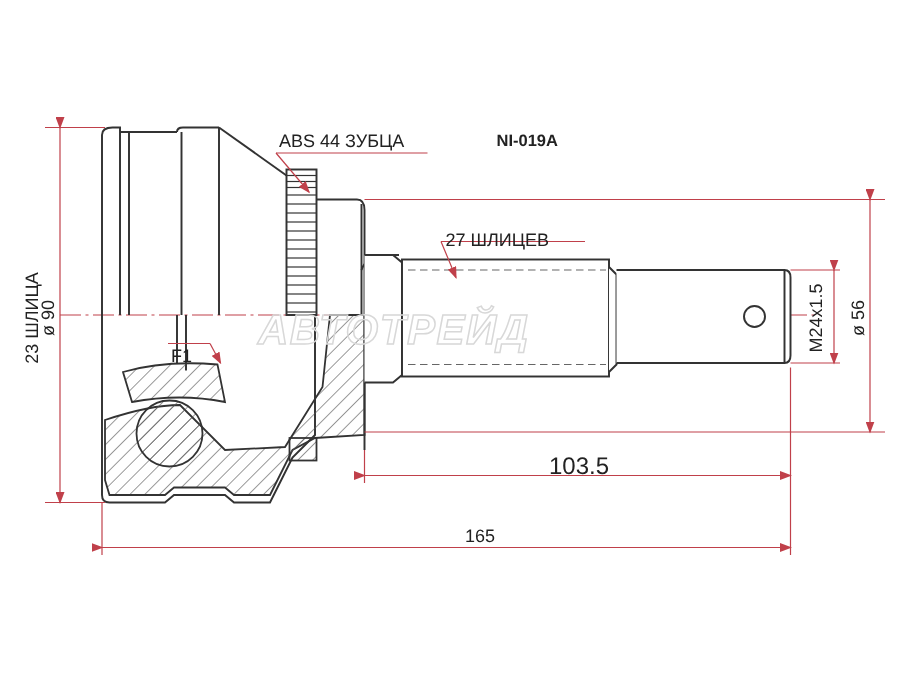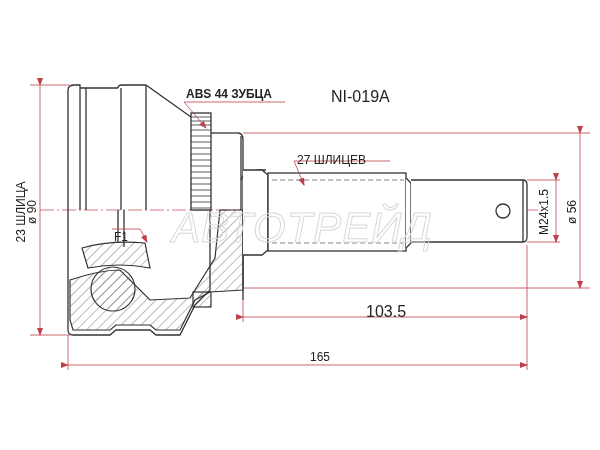--- a/index.html
+++ b/index.html
@@ -1,30 +1,30 @@
 <!DOCTYPE html>
 <html><head>
   <meta charset="utf-8">
   <style>
     html, body { margin: 0; padding: 0; background: #ffffff; }
     body { width: 600px; height: 450px; overflow: hidden; position: relative; font-family: "Liberation Sans", sans-serif; }
     #drawing { position: absolute; left: 0; top: 0; width: 600px; height: 450px; }
     .lbl { position: absolute; font-family: "Liberation Sans", sans-serif; color: #222; white-space: nowrap; }
-    .part-no { font-weight: normal; font-size: 16px; left: 331px; top: 88px; }
-    .abs-lbl { font-size: 12px; left: 186px; top: 87px; font-weight: bold; }
+    .part-no { font-weight: bold; font-size: 11px; left: 331px; top: 88px; }
+    .abs-lbl { font-size: 12px; left: 186px; top: 87px; }
     .spl-lbl { font-size: 12px; left: 297px; top: 153px; }
     .f1-lbl { font-size: 12px; left: 114px; top: 230px; }
     .dim-1035 { font-size: 16px; left: 366px; top: 303px; }
     .dim-165 { font-size: 12px; left: 282px; top: 350px; margin-left: 28px; }
     .vert { position: absolute; font-size: 12px; transform: rotate(-90deg); transform-origin: center center; white-space: nowrap; color: #222; text-align: center; }
     .v-23 { left: -24px; top: 205px; width: 90px; }
     .v-d90 { left: 2px; top: 205px; width: 60px; }
     .v-m24 { left: 514px; top: 205px; width: 60px; }
     .v-d56 { left: 542px; top: 205px; width: 60px; }
-    .watermark { position: absolute; left: 172px; top: 204px; font-size: 42px; font-weight: normal; font-style: italic; color: rgba(255,255,255,0); -webkit-text-stroke: 1px #d8d8d8; letter-spacing: 1px; }
+    .watermark { position: absolute; left: 172px; top: 204px; font-size: 28px; font-weight: bold; font-style: italic; color: rgba(255,255,255,0); -webkit-text-stroke: 1px #d8d8d8; letter-spacing: 1px; }
   </style>
 </head>
 <body>
 
 <svg id="drawing" viewBox="0 0 600 450" xmlns="http://www.w3.org/2000/svg">
   <defs>
     <pattern id="hatch" patternUnits="userSpaceOnUse" width="7" height="7" patternTransform="rotate(45)">
       <line x1="0" y1="0" x2="0" y2="7" stroke="#555" stroke-width="0.8"></line>
     </pattern>
     <marker id="arr" markerWidth="8" markerHeight="6" refX="7" refY="3" orient="auto" markerUnits="userSpaceOnUse">

